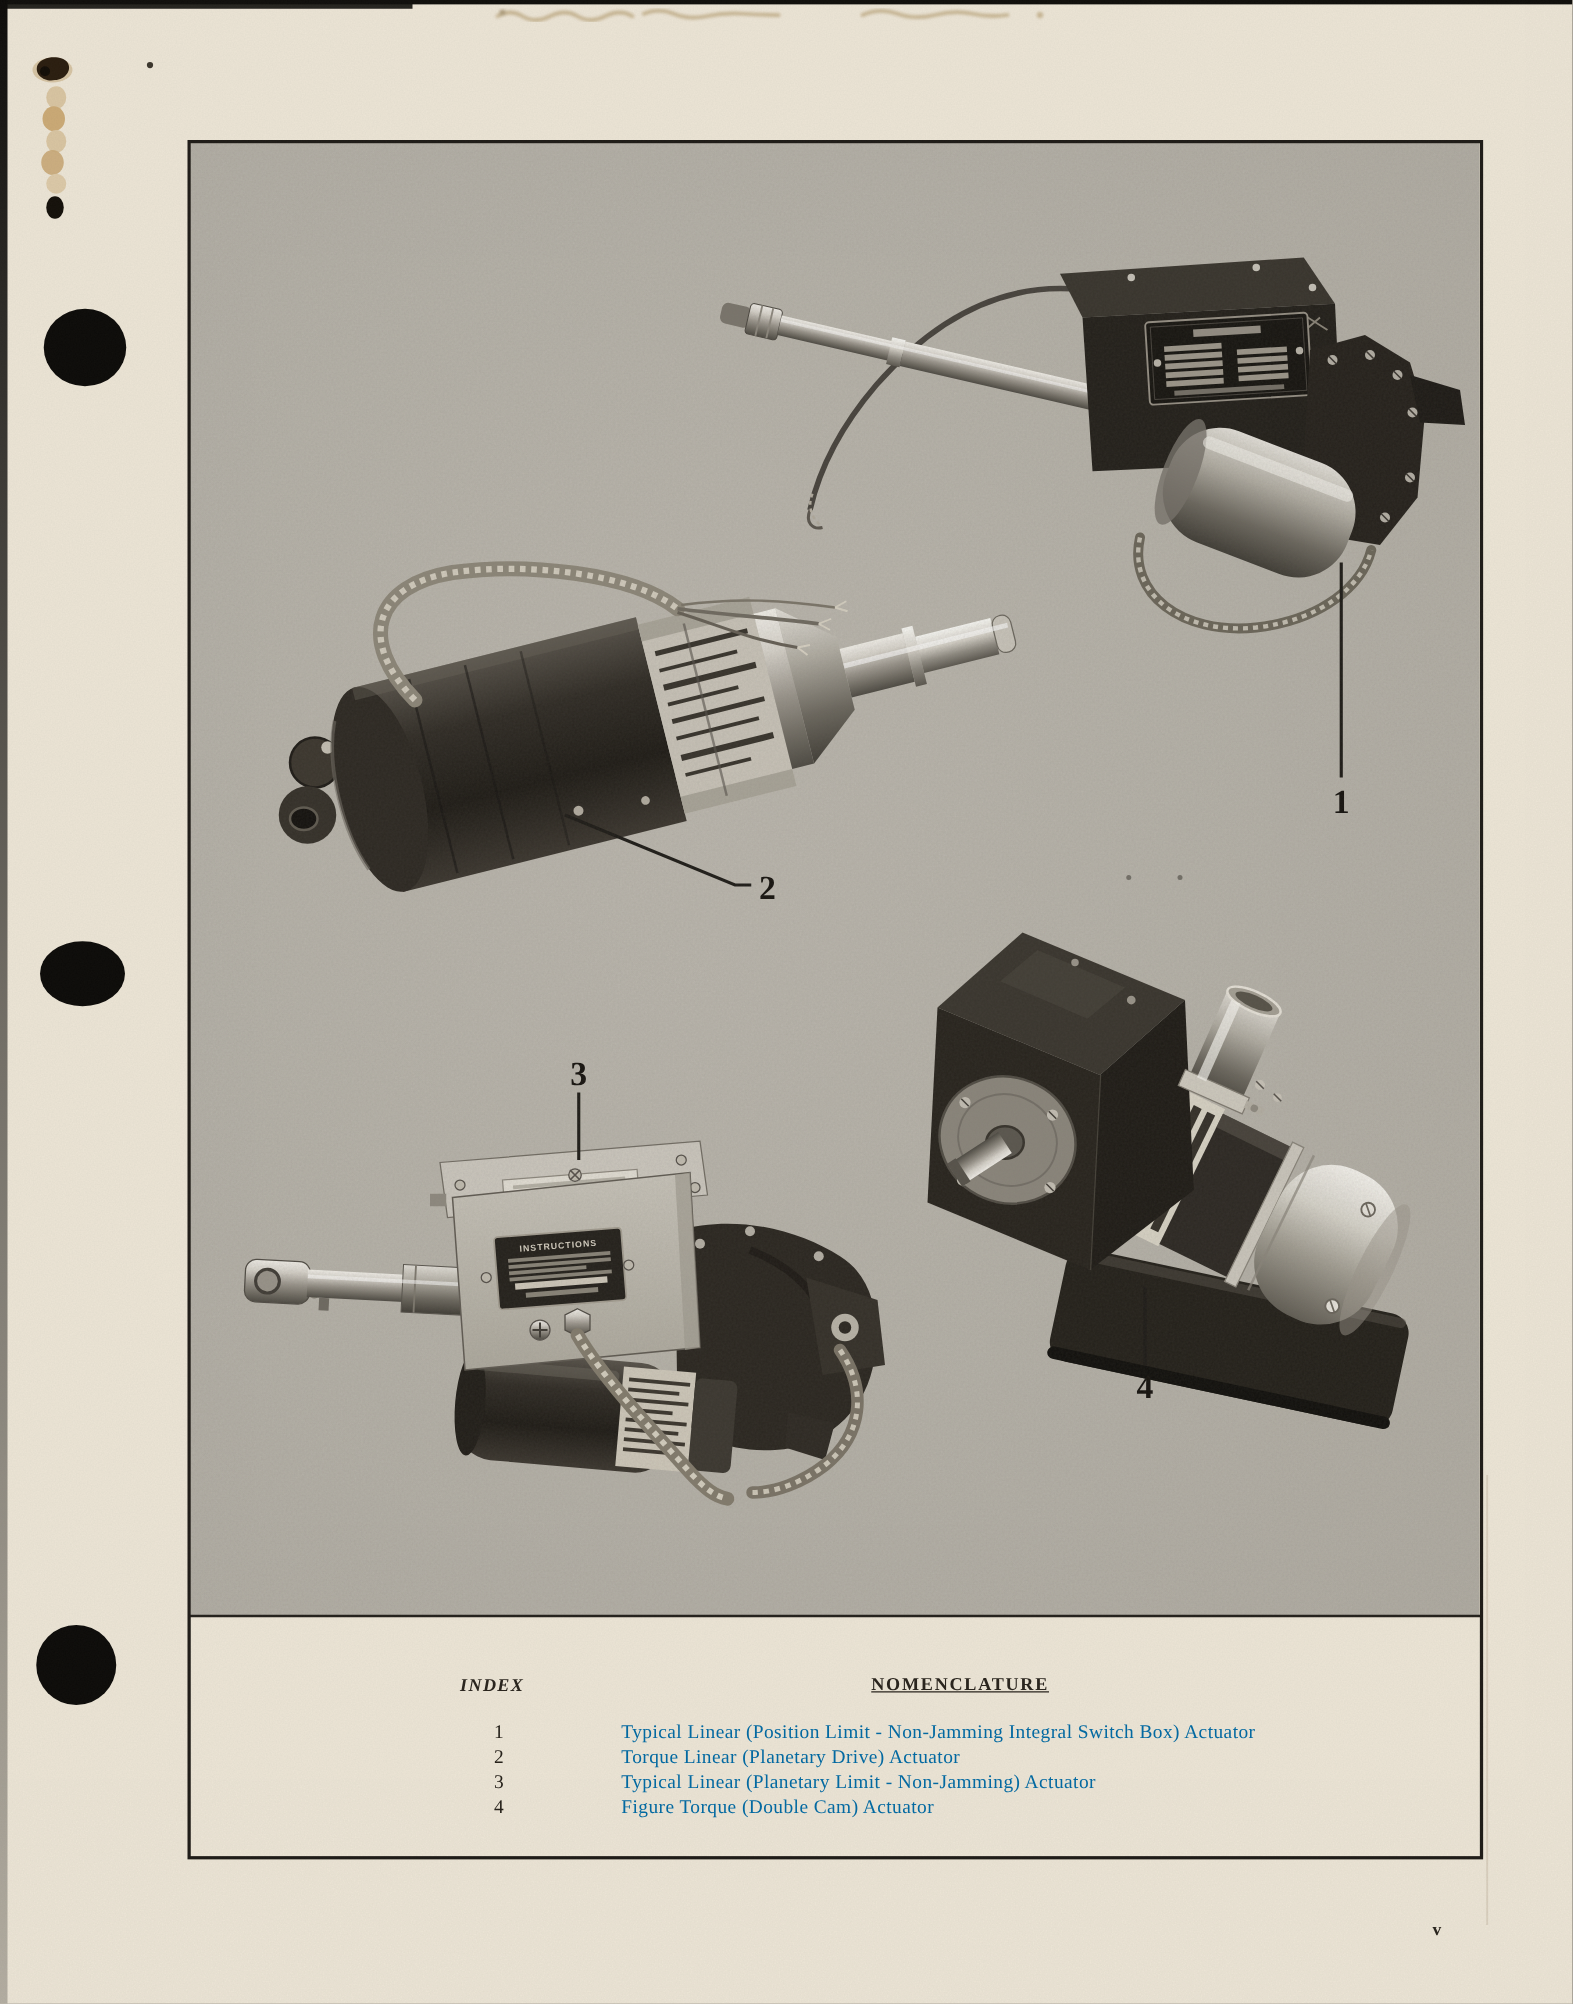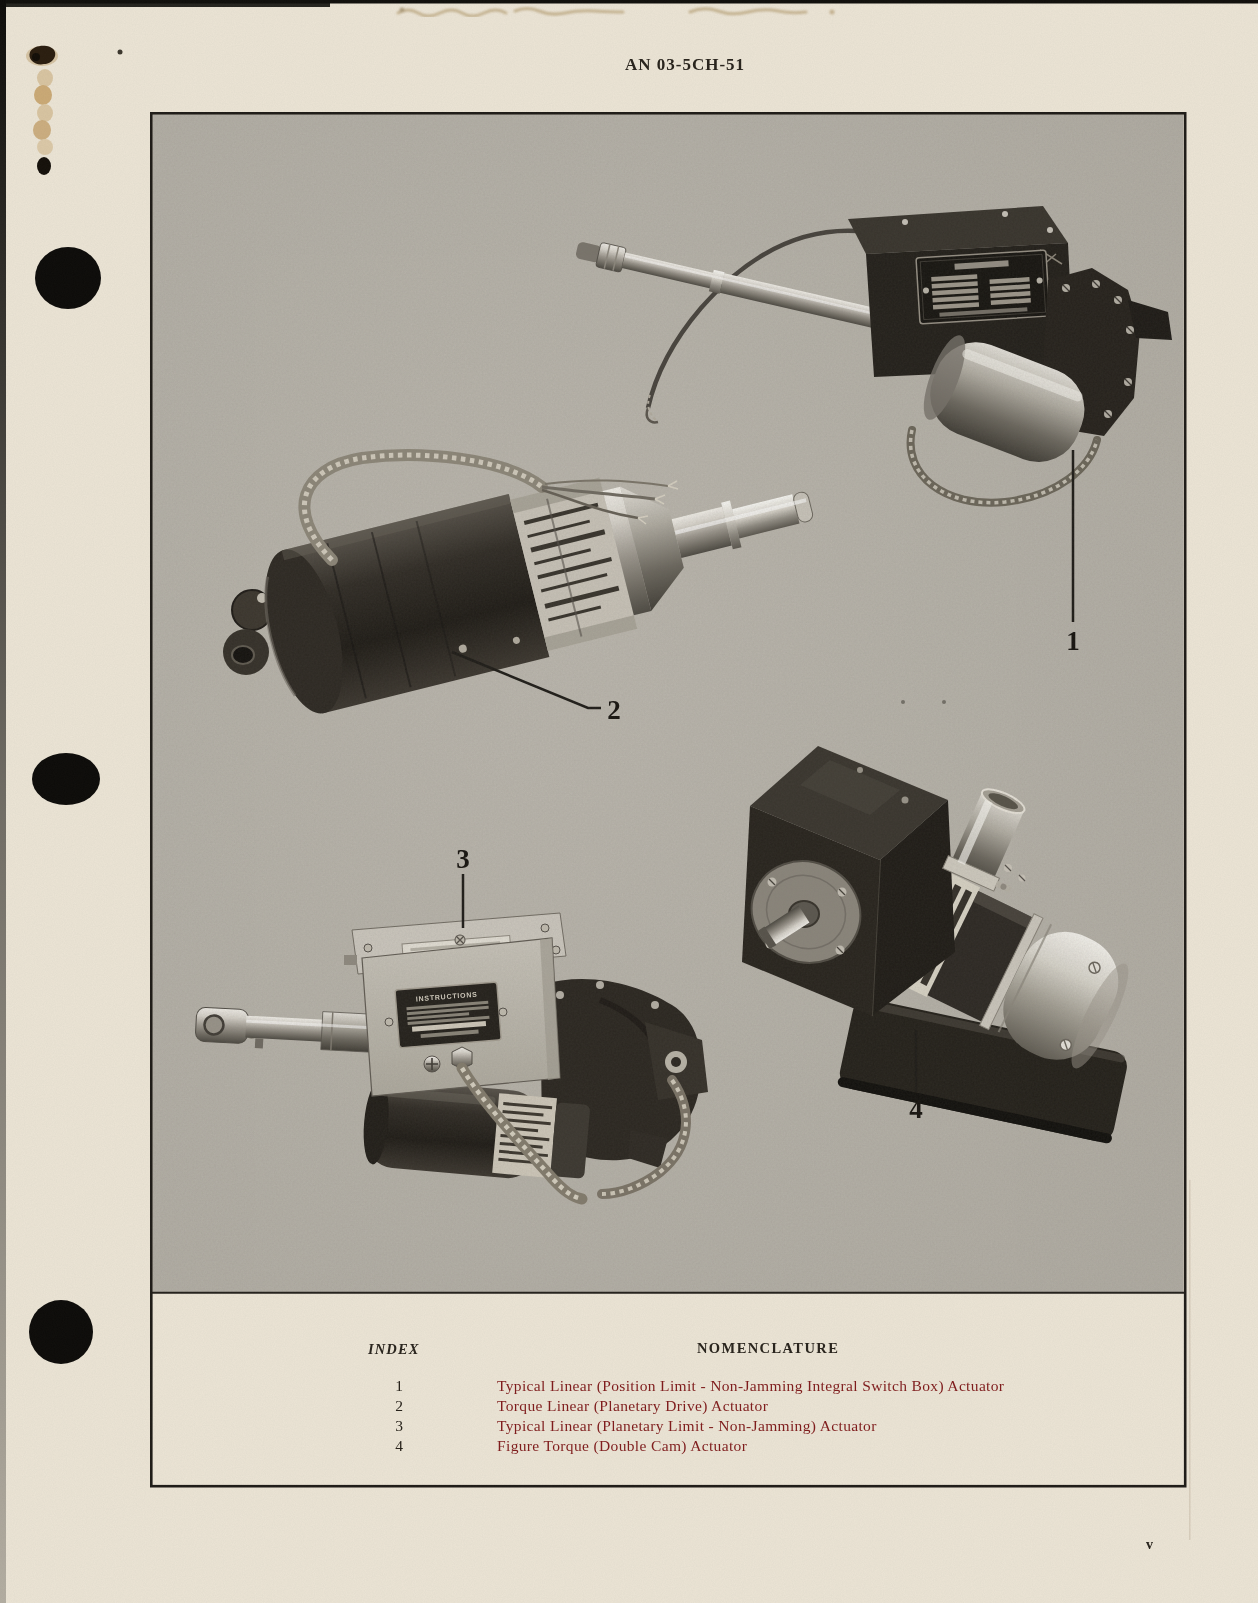--- a/index.html
+++ b/index.html
@@ -14,26 +14,26 @@
   .art{position:absolute;left:0;top:0;width:1258px;height:1603px;display:block;}
   .txt{position:absolute;white-space:pre;}
   .header-code{
     left:435px;top:55px;width:500px;text-align:center;
     font-size:17px;letter-spacing:1px;font-weight:bold;color:#2a251e;
   }
   .index-header{
     left:368px;top:1341px;font-size:14.5px;letter-spacing:1.1px;font-weight:bold;color:#2a251e;font-style:italic;
   }
   .nomen-header{
-    left:697px;top:1340px;font-size:14.5px;letter-spacing:1.4px;font-weight:bold;color:#2a251e;
+    left:697px;top:1340px;font-size:14.5px;letter-spacing:1.4px;font-weight:bold;color:#2a251e;text-decoration:underline;
   }
   .idx-row{position:absolute;left:0;top:0;width:1258px;height:20px;}
   .idx-num{position:absolute;left:386px;width:26px;text-align:center;
     font-size:15.5px;color:#27221b;}
-  .idx-desc{position:absolute;left:497px;font-size:15.5px;letter-spacing:0.35px;color:#7f1d1d;white-space:pre;}
+  .idx-desc{position:absolute;left:497px;font-size:15.5px;letter-spacing:0.35px;color:#0369a1;white-space:pre;}
   .caption{
     left:160px;top:1495px;width:1040px;text-align:center;
     font-size:17.5px;letter-spacing:0.6px;color:#2a251e;
   }
   .page-num{
     left:1146px;top:1537px;font-size:14px;font-weight:bold;color:#2a251e;
   }
 </style>
 </head>
 <body>
@@ -439,21 +439,20 @@
     <rect x="152.5" y="114.5" width="1031" height="1178" filter="url(#photoGrain)" opacity="0.8"></rect>
   </g>
 
   <line x1="152" y1="1292.7" x2="1184" y2="1292.7" stroke="#24211c" stroke-width="2"></line>
 
   <rect x="151.3" y="113.3" width="1033.9" height="1372.9" fill="none" stroke="#1e1b17" stroke-width="2.6"></rect>
 
   <rect x="0" y="0" width="1258" height="1603" filter="url(#paperNoise)" opacity="0.7"></rect>
 </svg>
 
-<div class="txt header-code">AN 03-5CH-51</div>
 
 <div>
   <div class="txt index-header">INDEX</div>
   <div class="txt nomen-header">NOMENCLATURE</div>
 
   <div class="idx-row" style="top:1377px">
     <span class="idx-num">1</span>
     <span class="idx-desc">Typical Linear (Position Limit - Non-Jamming Integral Switch Box) Actuator</span>
   </div>
   <div class="idx-row" style="top:1397px">

